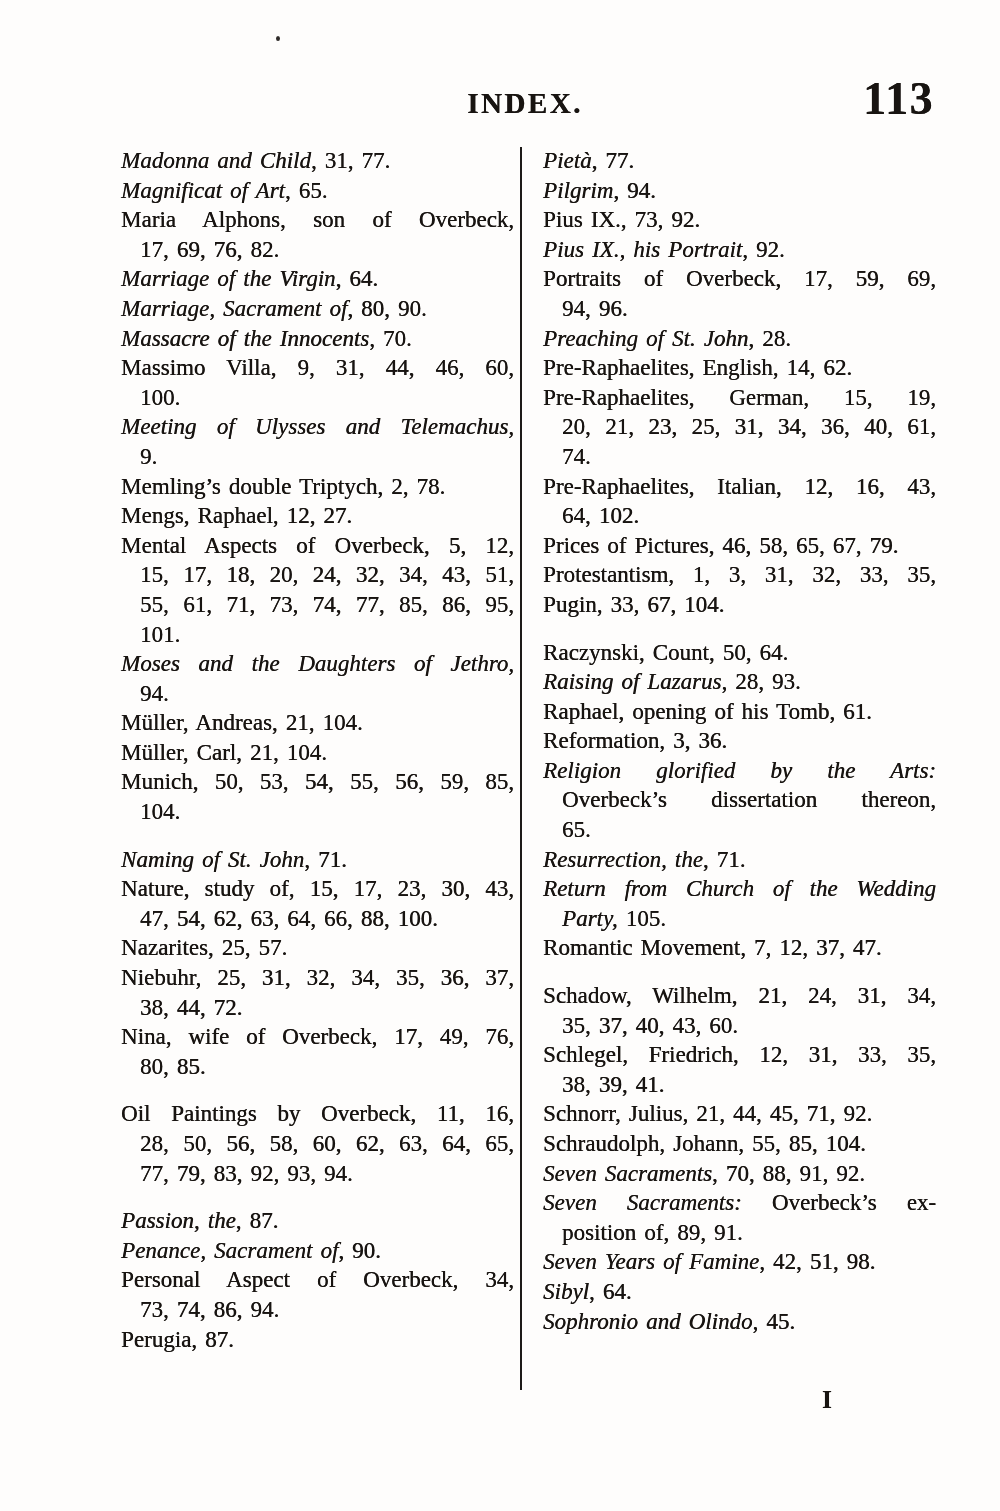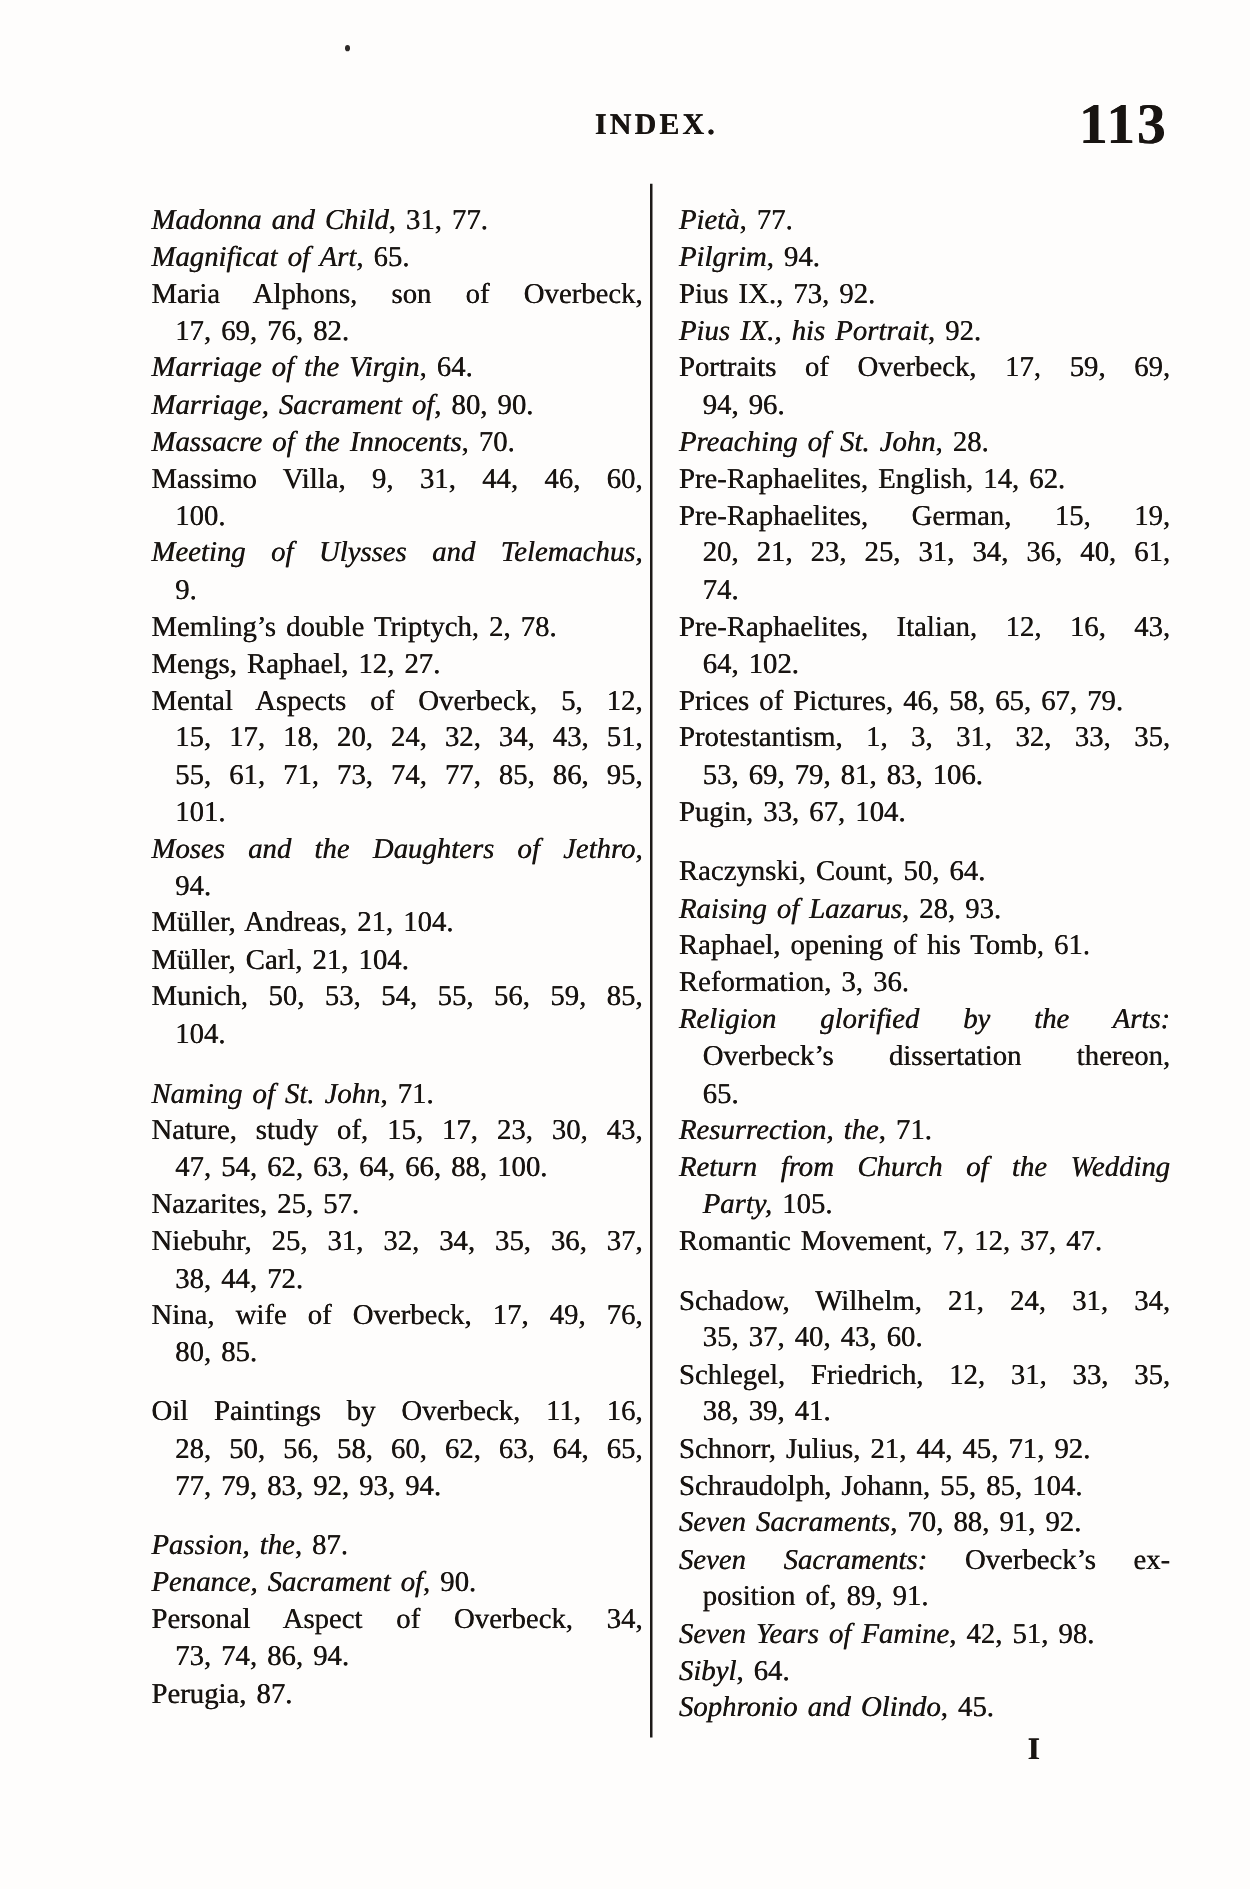--- a/index.html
+++ b/index.html
@@ -15,34 +15,34 @@
     position: absolute; inset: 0;
     background: #fefdfc;
   }
   .speck {
     position: absolute; left: 276px; top: 36px;
     width: 4px; height: 5px; background: #2e2a28; border-radius: 50%;
   }
   .header-title {
     position: absolute; top: 87px; left: 430px; width: 190px;
     text-align: center;
-    font-size: 24px; font-weight: bold; letter-spacing: 2.5px;
+    font-size: 29px; font-weight: bold; letter-spacing: 2.5px;
     text-shadow: 0.3px 0 currentColor;
   }
   .page-number {
     position: absolute; top: 72px; right: 66px;
     font-size: 46px; font-weight: bold; letter-spacing: 1.5px;
     text-shadow: 0.3px 0 currentColor;
   }
   .divider {
     position: absolute; left: 520px; top: 147px;
     width: 2px; height: 1243px; background: #1d1a18;
   }
   .col {
-    position: absolute; top: 161px; width: 393px;
+    position: absolute; top: 146px; width: 393px;
     font-size: 23px; line-height: 29.6px;
     word-spacing: 0.10em;
     text-shadow: 0.35px 0 currentColor;
   }
   .col-left  { left: 121px; }
   .col-right { left: 543px; }
   .entry { margin: 0; }
   .entry.gap { margin-top: 18px; }
   .line { white-space: nowrap; }
   .line.cont { padding-left: 19px; font-family: Liberation Serif, serif; }
@@ -183,21 +183,20 @@
       </div>
       <div class="entry">
         <div class="line fill"><span>Pre-Raphaelites, Italian, 12, 16, 43,</span></div>
         <div class="line cont"><span>64, 102.</span></div>
       </div>
       <div class="entry">
         <div class="line"><span>Prices of Pictures, 46, 58, 65, 67, 79.</span></div>
       </div>
       <div class="entry">
         <div class="line fill"><span>Protestantism, 1, 3, 31, 32, 33, 35,</span></div>
-        <div class="line cont"><span>53, 69, 79, 81, 83, 106.</span></div>
       </div>
       <div class="entry">
         <div class="line"><span>Pugin, 33, 67, 104.</span></div>
       </div>
       <div class="entry gap">
         <div class="line"><span>Raczynski, Count, 50, 64.</span></div>
       </div>
       <div class="entry">
         <div class="line"><i>Raising of Lazarus</i><span>, 28, 93.</span></div>
       </div>

